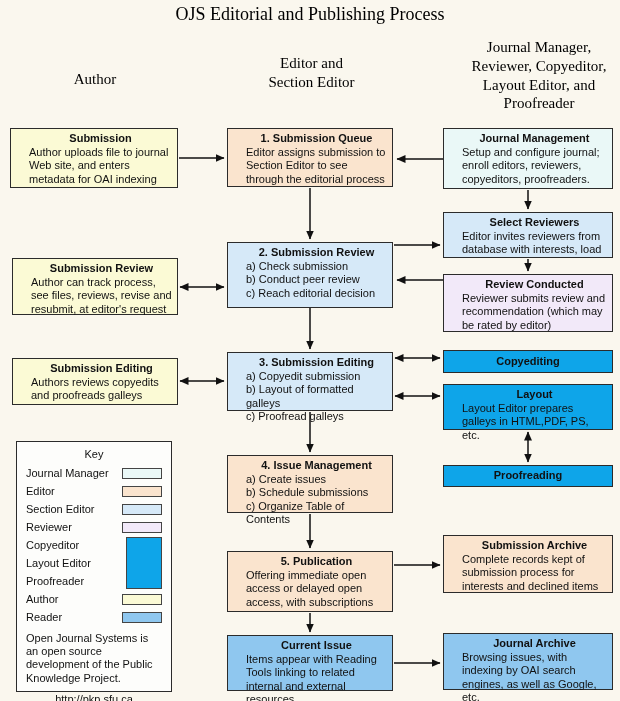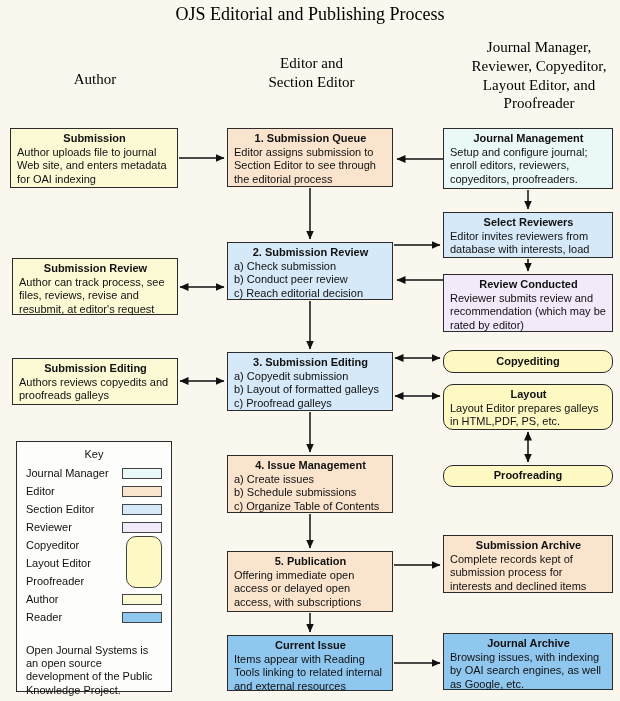--- a/index.html
+++ b/index.html
@@ -7,45 +7,45 @@
        font-family:"Liberation Sans", sans-serif;color:#111;overflow:hidden;}
   .abs{position:absolute;}
   #title{left:0;top:4px;width:620px;text-align:center;
          font-family:"Liberation Serif", serif;font-size:18px;color:#000;}
   .colhead{font-family:"Liberation Serif", serif;font-size:15px;color:#000;
            white-space:pre-line;line-height:1.25;}
   #head-author{left:10px;top:70px;width:170px;text-align:center;}
   #head-editor{left:230px;top:54px;width:163px;text-align:center;}
   #head-jm{left:459px;top:38px;width:160px;text-align:center;}
   .box{position:absolute;border:1.5px solid #2b2b2b;box-sizing:border-box;
-       padding:3px 5px 2px 6px;font-size:11px;line-height:1.2;}
+       padding:3px 5px 2px 18px;font-size:11px;line-height:1.2;}
   .bt{font-weight:bold;text-align:center;margin-bottom:1px;}
   .bb{white-space:pre-line;text-align:left;}
   .title-only{display:flex;align-items:center;justify-content:center;padding:0;}
   .title-only .bt{margin:0;}
   .c-author{background:#fbfad5;}
   .c-editor{background:#fae4ce;}
   .c-section{background:#d6e9f8;}
   .c-jm{background:#eaf8f7;}
   .c-reviewer{background:#f2e9f9;}
-  .c-olive{background:#fef9c3;border-radius:10px;}
+  .c-olive{background:#0ea5e9;}
   .c-reader{background:#8fc7ef;}
   #arrows{left:0;top:0;pointer-events:none;}
   
   #key{left:16px;top:441px;width:156px;height:251px;background:#fdfdfb;
        border:1.5px solid #2b2b2b;box-sizing:border-box;padding:6px 9px 4px 9px;
        font-size:11px;}
   #key .kt{font-weight:normal;text-align:center;margin-bottom:4px;}
   .krow{display:flex;align-items:center;height:18px;}
   .swatch{width:40px;height:11px;border:1px solid #444;margin-left:auto;box-sizing:border-box;}
-  .kgroup{display:flex;}
+  .kgroup{display:flex;align-items:center;}
   .kgroup .klabels{flex:1;}
   .kgroup .klabels div{height:18px;display:flex;align-items:center;}
   .tall{width:36px;height:52px;border:1px solid #444;margin-left:auto;box-sizing:border-box;}
-  #key .note{margin-top:18px;line-height:1.2;white-space:pre-line;}
+  #key .note{margin-top:6px;line-height:1.2;white-space:pre-line;}
   #key .url{margin-top:8px;text-align:center;}
 </style>
 </head>
 <body>
 
 <div class="abs" id="title">OJS Editorial and Publishing Process</div>
 
 <div class="abs colhead" id="head-author">Author</div>
 <div class="abs colhead" id="head-editor">Editor and
 Section Editor</div>
@@ -98,21 +98,21 @@
 <div class="box c-author" style="left:12px;top:358px;width:166px;height:47px">
   <div class="bt">Submission Editing</div>
   <div class="bb">Authors reviews copyedits and proofreads galleys</div>
 </div>
 
 <div class="box c-editor" style="left:227px;top:128px;width:166px;height:59px">
   <div class="bt">1. Submission Queue</div>
   <div class="bb">Editor assigns submission to Section Editor to see through the editorial process</div>
 </div>
 
-<div class="box c-section" style="left:227px;top:242px;width:166px;height:58px">
+<div class="box c-section" style="left:227px;top:242px;width:166px;height:66px">
   <div class="bt">2. Submission Review</div>
   <div class="bb">a) Check submission
 b) Conduct peer review
 c) Reach editorial decision</div>
 </div>
 
 <div class="box c-section" style="left:227px;top:352px;width:166px;height:59px">
   <div class="bt">3. Submission Editing</div>
   <div class="bb">a) Copyedit submission
 b) Layout of formatted galleys

